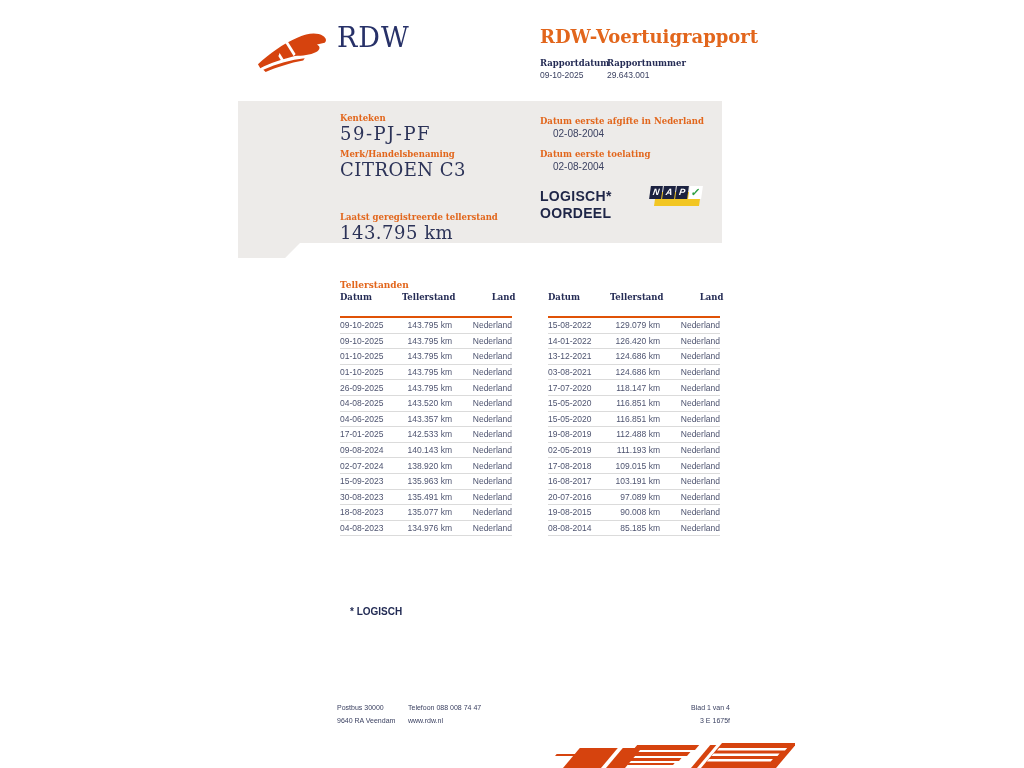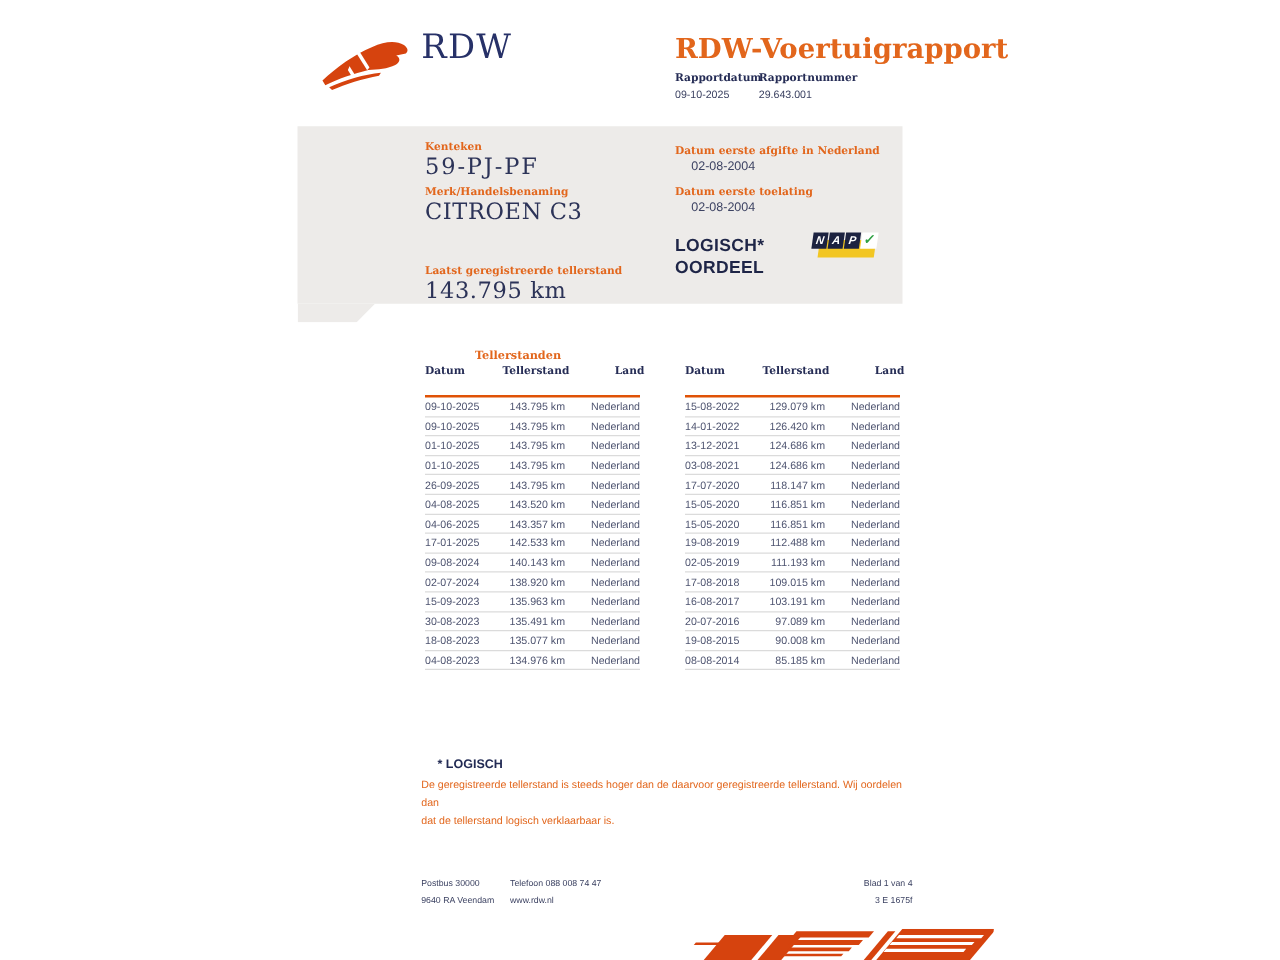--- a/index.html
+++ b/index.html
@@ -3,21 +3,21 @@
 <meta charset="utf-8">
 <style>
   html,body{margin:0;padding:0;background:#ffffff;}
   .page{position:relative;width:1024px;height:768px;background:#ffffff;overflow:hidden;
         font-family:"Liberation Sans",sans-serif;color:#222b54;border-radius:9px;}
   .serif{font-family:"DejaVu Serif",serif;}
   .abs{position:absolute;}
 
   
   .wordmark{left:337px;top:22px;font-size:27px;color:#273168;letter-spacing:1px;}
-  .doc-title{left:540px;top:26px;font-size:22px;font-weight:bold;color:#e2661c;}
+  .doc-title{left:540px;top:26px;font-size:18px;font-weight:bold;color:#e2661c;}
   .meta-label{font-size:8.5px;font-weight:bold;color:#252c55;}
   .meta-value{font-size:8.5px;color:#3c4262;}
 
   
   .vbox{left:238px;top:101px;width:484px;height:142px;background:#edebe9;}
   .vbox-tab{left:238px;top:243px;width:62px;height:15px;background:#edebe9;
             clip-path:polygon(0 0,100% 0,76% 100%,0 100%);}
   .field-label{font-size:8.5px;font-weight:bold;color:#e2661c;}
   .field-value-lg{font-size:18px;color:#2c3358;letter-spacing:0.5px;}
   .field-value-sm{font-size:10px;color:#3c4262;margin-left:13px;}
@@ -28,21 +28,21 @@
   .nap-yellow{position:absolute;left:7px;top:6px;width:45px;height:14px;background:#f2c623;
               transform:skewX(-8deg);}
   .nap-tile{position:absolute;top:0;width:12px;height:13px;background:#1c2240;
             transform:skewX(-8deg);color:#fff;font-size:9px;font-weight:bold;
             font-style:italic;text-align:center;line-height:13px;}
   .nap-check{position:absolute;top:0;width:13px;height:13px;background:#ffffff;
              transform:skewX(-8deg);color:#2fa043;font-size:11px;font-weight:bold;
              text-align:center;line-height:13px;}
 
   
-  .tbl-title{font-size:9px;font-weight:bold;color:#e2661c;margin-left:40px;}
+  .tbl-title{font-size:9px;font-weight:bold;color:#e2661c;}
   .tbl{position:absolute;width:172px;}
   .thead{display:grid;grid-template-columns:62px 1fr 60px;font-size:8.5px;font-weight:bold;
          color:#252c55;padding-bottom:14px;border-bottom:2px solid #e05206;}
   .thead .c1,.trow .c1{text-align:right;}
   .thead .c2,.trow .c2{text-align:right;}
   .trow{display:grid;grid-template-columns:62px 1fr 60px;font-size:8.5px;color:#4e5470;
         height:14.6px;align-items:center;border-bottom:1px solid #dbdbdb;}
 
   
   .note-title{font-size:10px;font-weight:bold;color:#222b54;}
@@ -259,24 +259,20 @@
         <span class="c2">Nederland</span>
       </div>
       <div class="trow">
         <span class="c0">08-08-2014</span>
         <span class="c1">85.185 km</span>
         <span class="c2">Nederland</span>
       </div>
     </div>
 
   <div class="abs note-title" style="left:350px;top:606px;">* LOGISCH</div>
-  <div class="abs note-text" style="left:337px;top:620px;">
-    <span>De geregistreerde tellerstand is steeds hoger dan de daarvoor geregistreerde tellerstand. Wij oordelen dan</span><br>
-    <span>dat de tellerstand logisch verklaarbaar is.</span>
-  </div>
 
   <div class="abs foot" style="left:337px;top:701px;">
     <div>Postbus 30000</div>
     <div>9640 RA Veendam</div>
   </div>
   <div class="abs foot" style="left:408px;top:701px;">
     <div>Telefoon 088 008 74 47</div>
     <div>www.rdw.nl</div>
   </div>
   <div class="abs foot foot-right" style="left:640px;top:701px;width:90px;">

